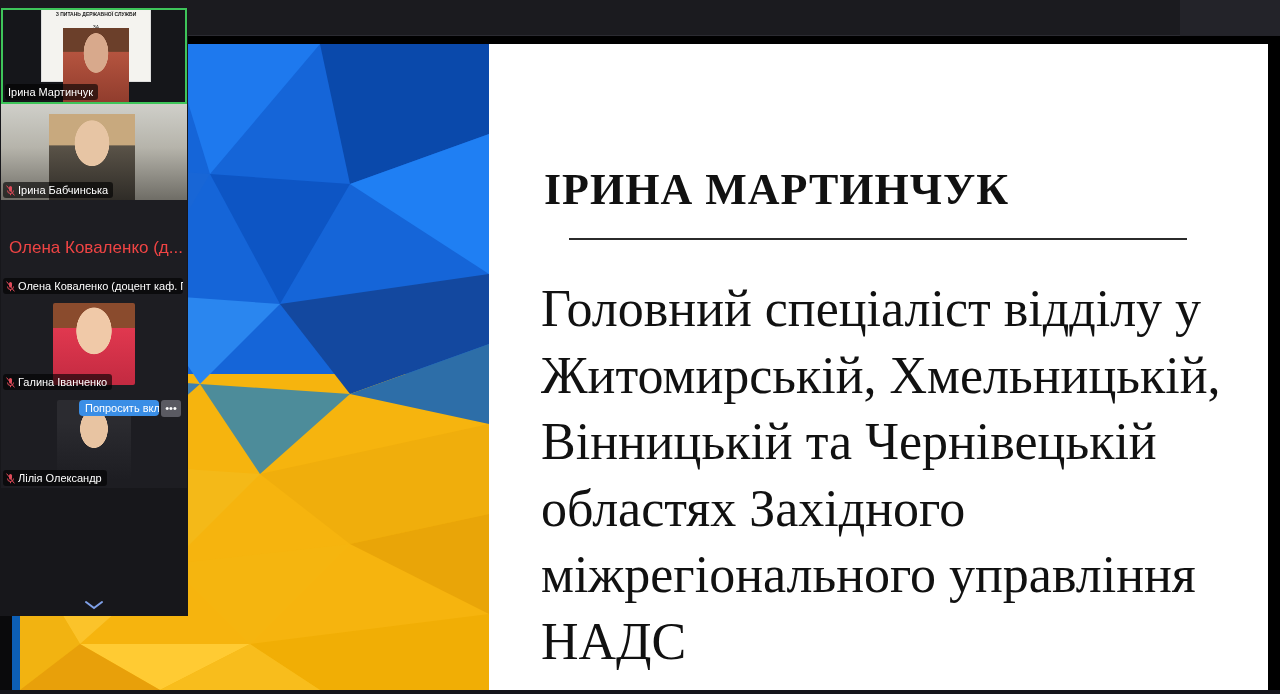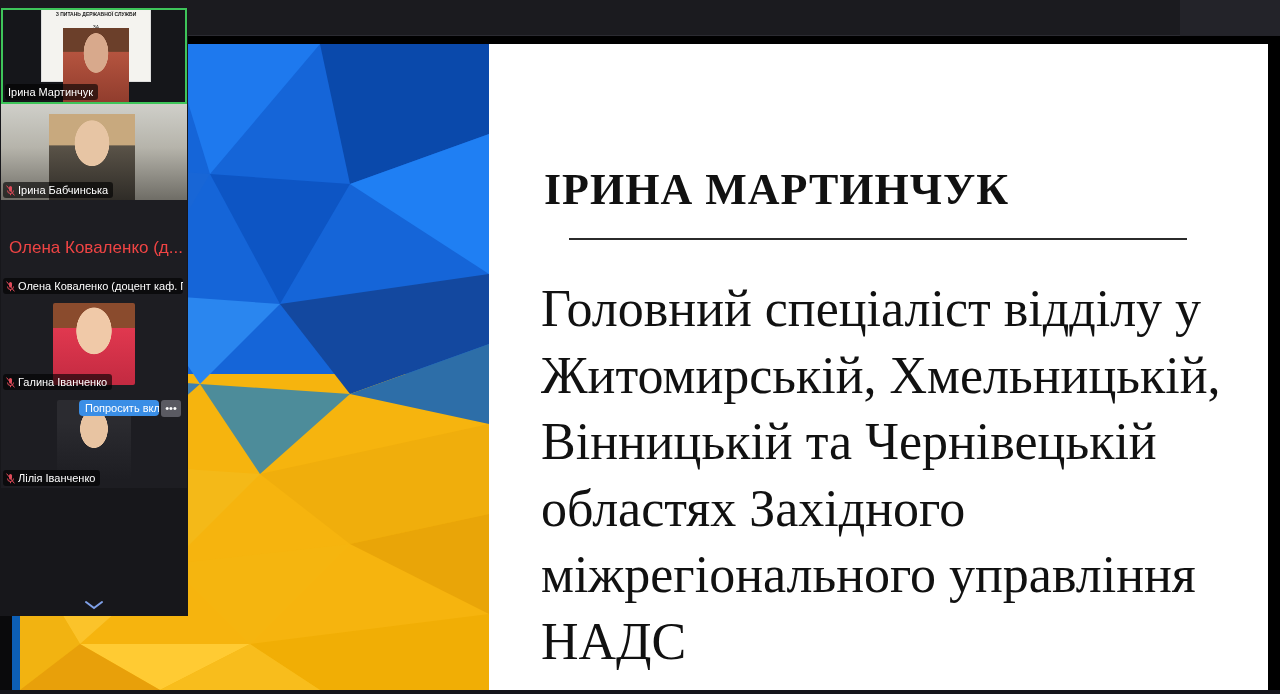--- a/index.html
+++ b/index.html
@@ -366,21 +366,21 @@
       <div class="more-btn">•••</div>
       <div class="name-badge">
         <span class="mic-muted">
           <svg width="9" height="11" viewBox="0 0 9 11">
               <rect x="3" y="1" width="3" height="5.5" rx="1.5" fill="#e04b5a"></rect>
               <path d="M1.5 5.5a3 3 0 006 0" stroke="#e04b5a" stroke-width="1" fill="none"></path>
               <line x1="4.5" y1="8.5" x2="4.5" y2="10.2" stroke="#e04b5a" stroke-width="1"></line>
               <line x1="0.6" y1="0.6" x2="8.4" y2="10.4" stroke="#e04b5a" stroke-width="1"></line>
             </svg>
         </span>
-        <span>Лілія Іванченко</span>
+        <span>Лілія Олександр</span>
       </div>
     </div>
 
     <div class="strip-chevron">
       <svg width="20" height="10" viewBox="0 0 20 10" aria-hidden="true">
         <path d="M2 2 L10 8 L18 2" stroke="#7fa0e8" stroke-width="2" fill="none" stroke-linecap="round"></path>
       </svg>
     </div>
   </div>
 

